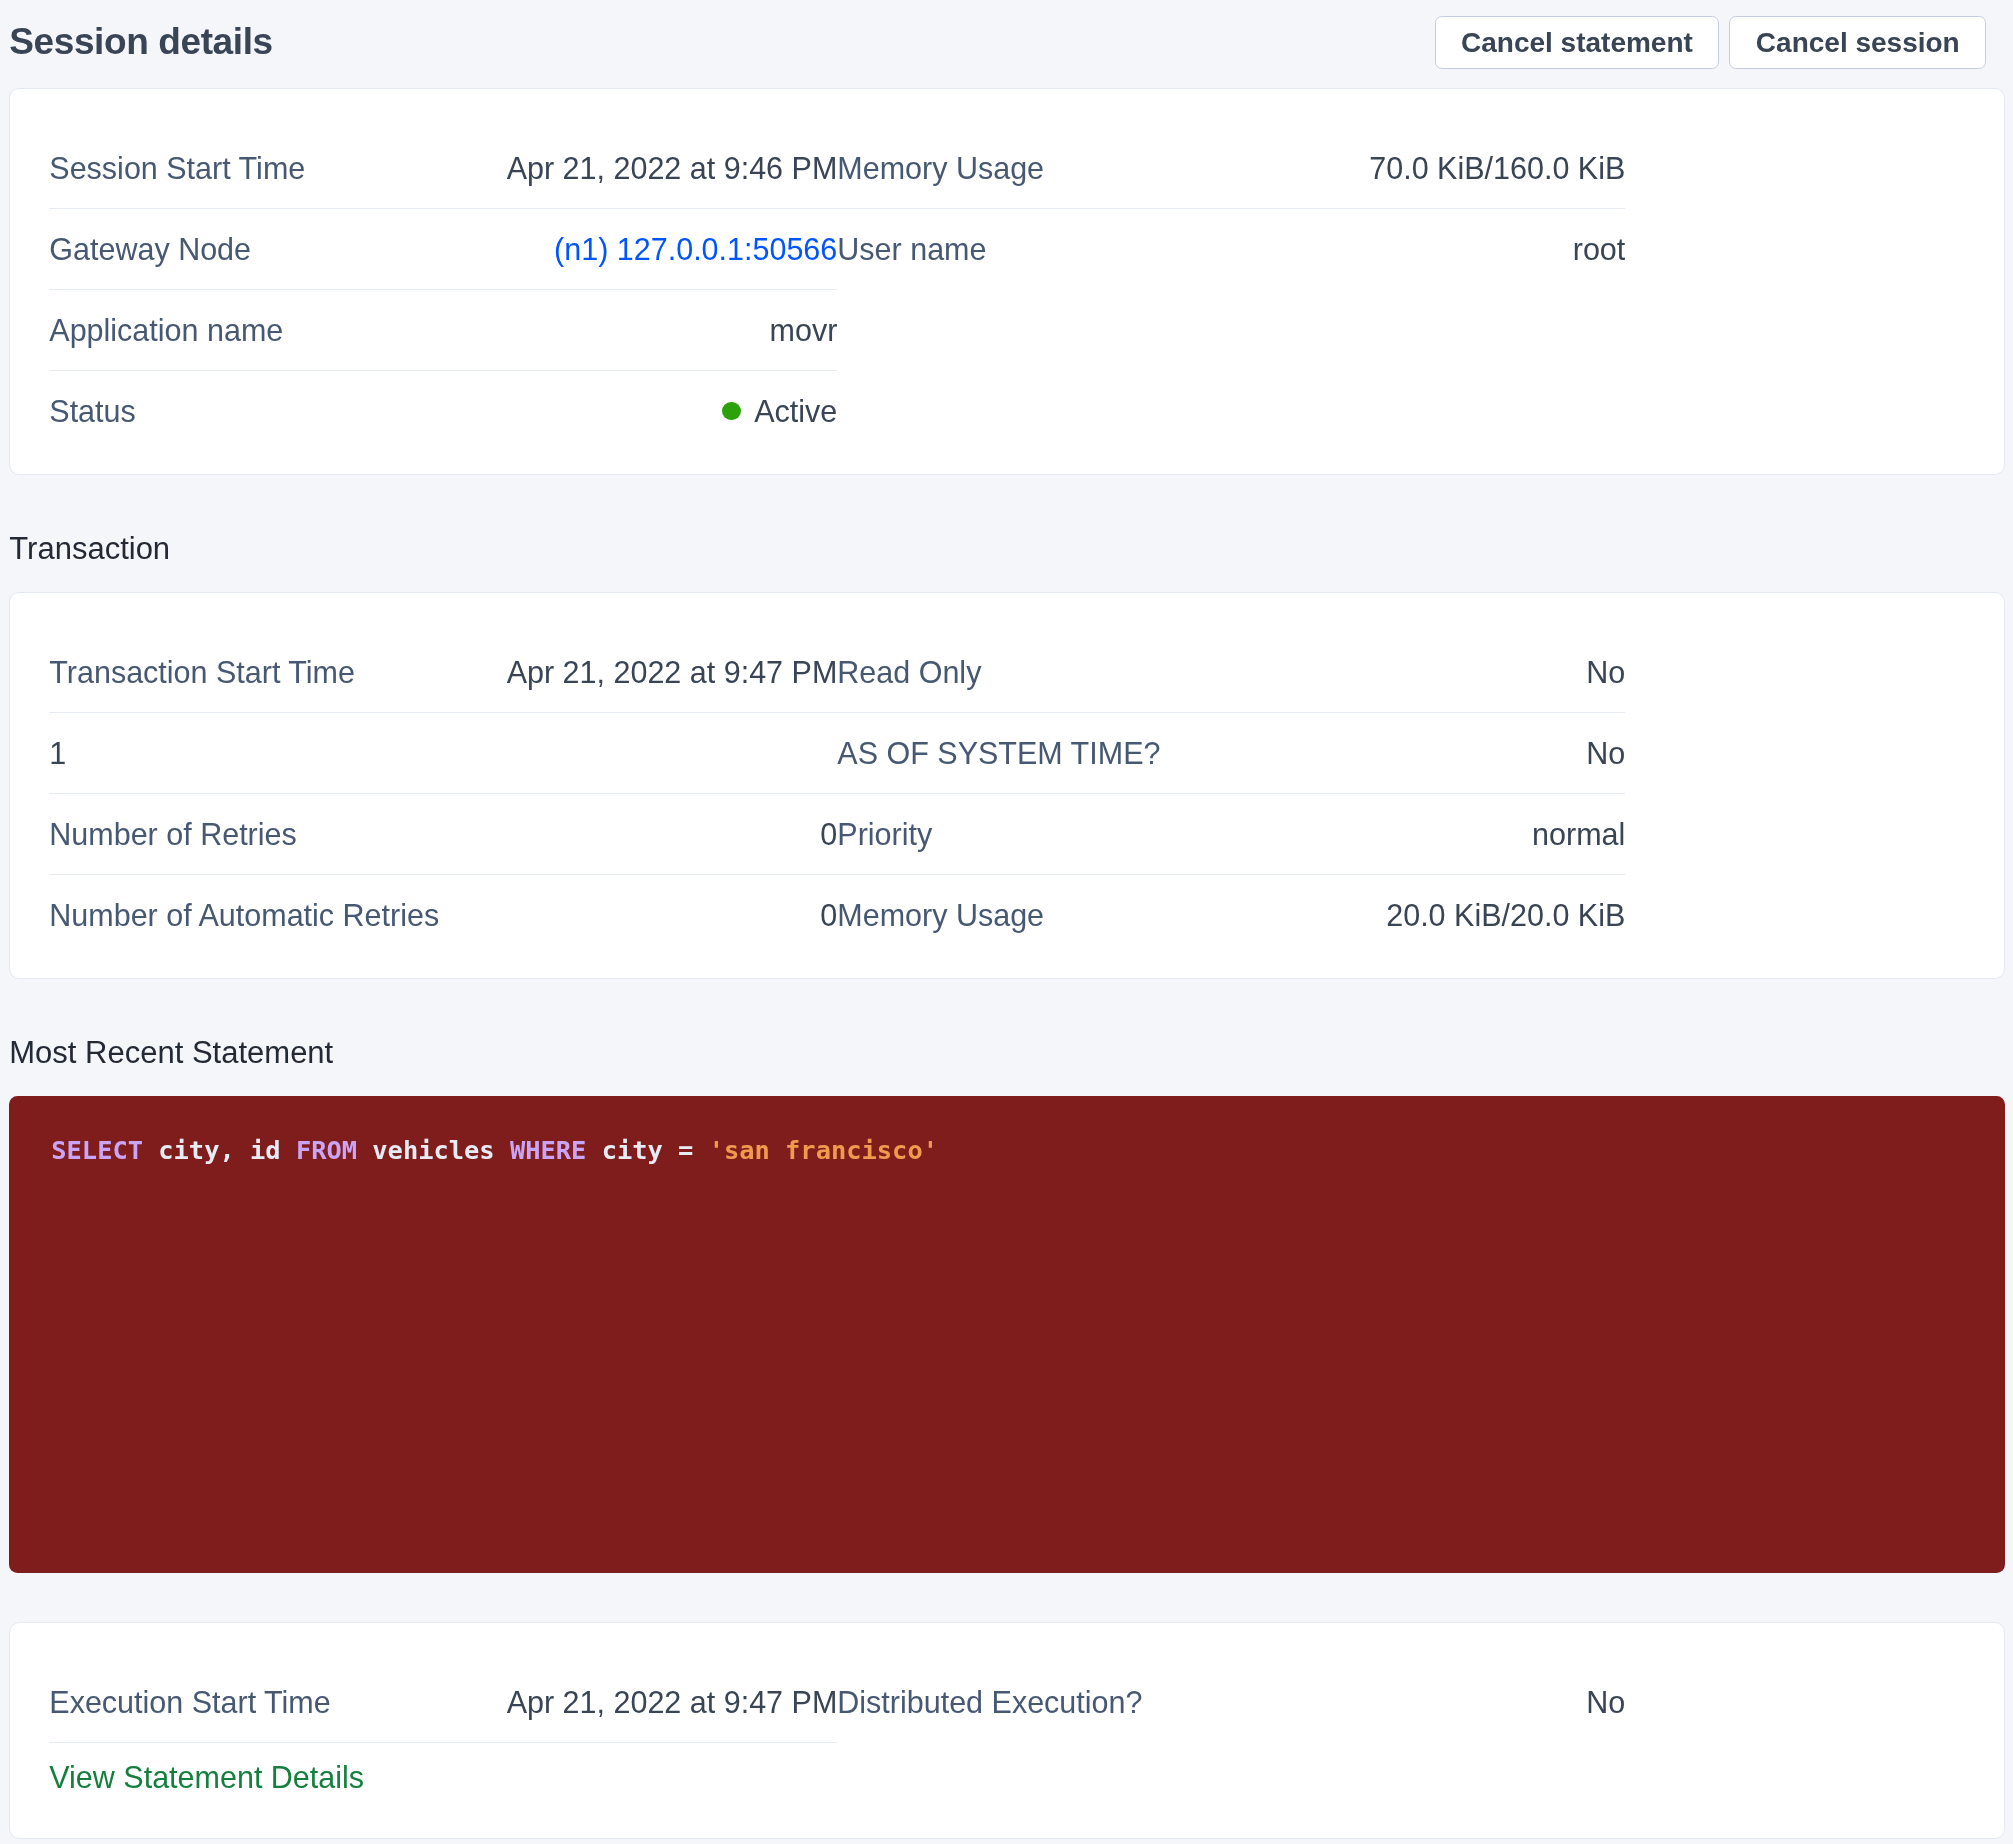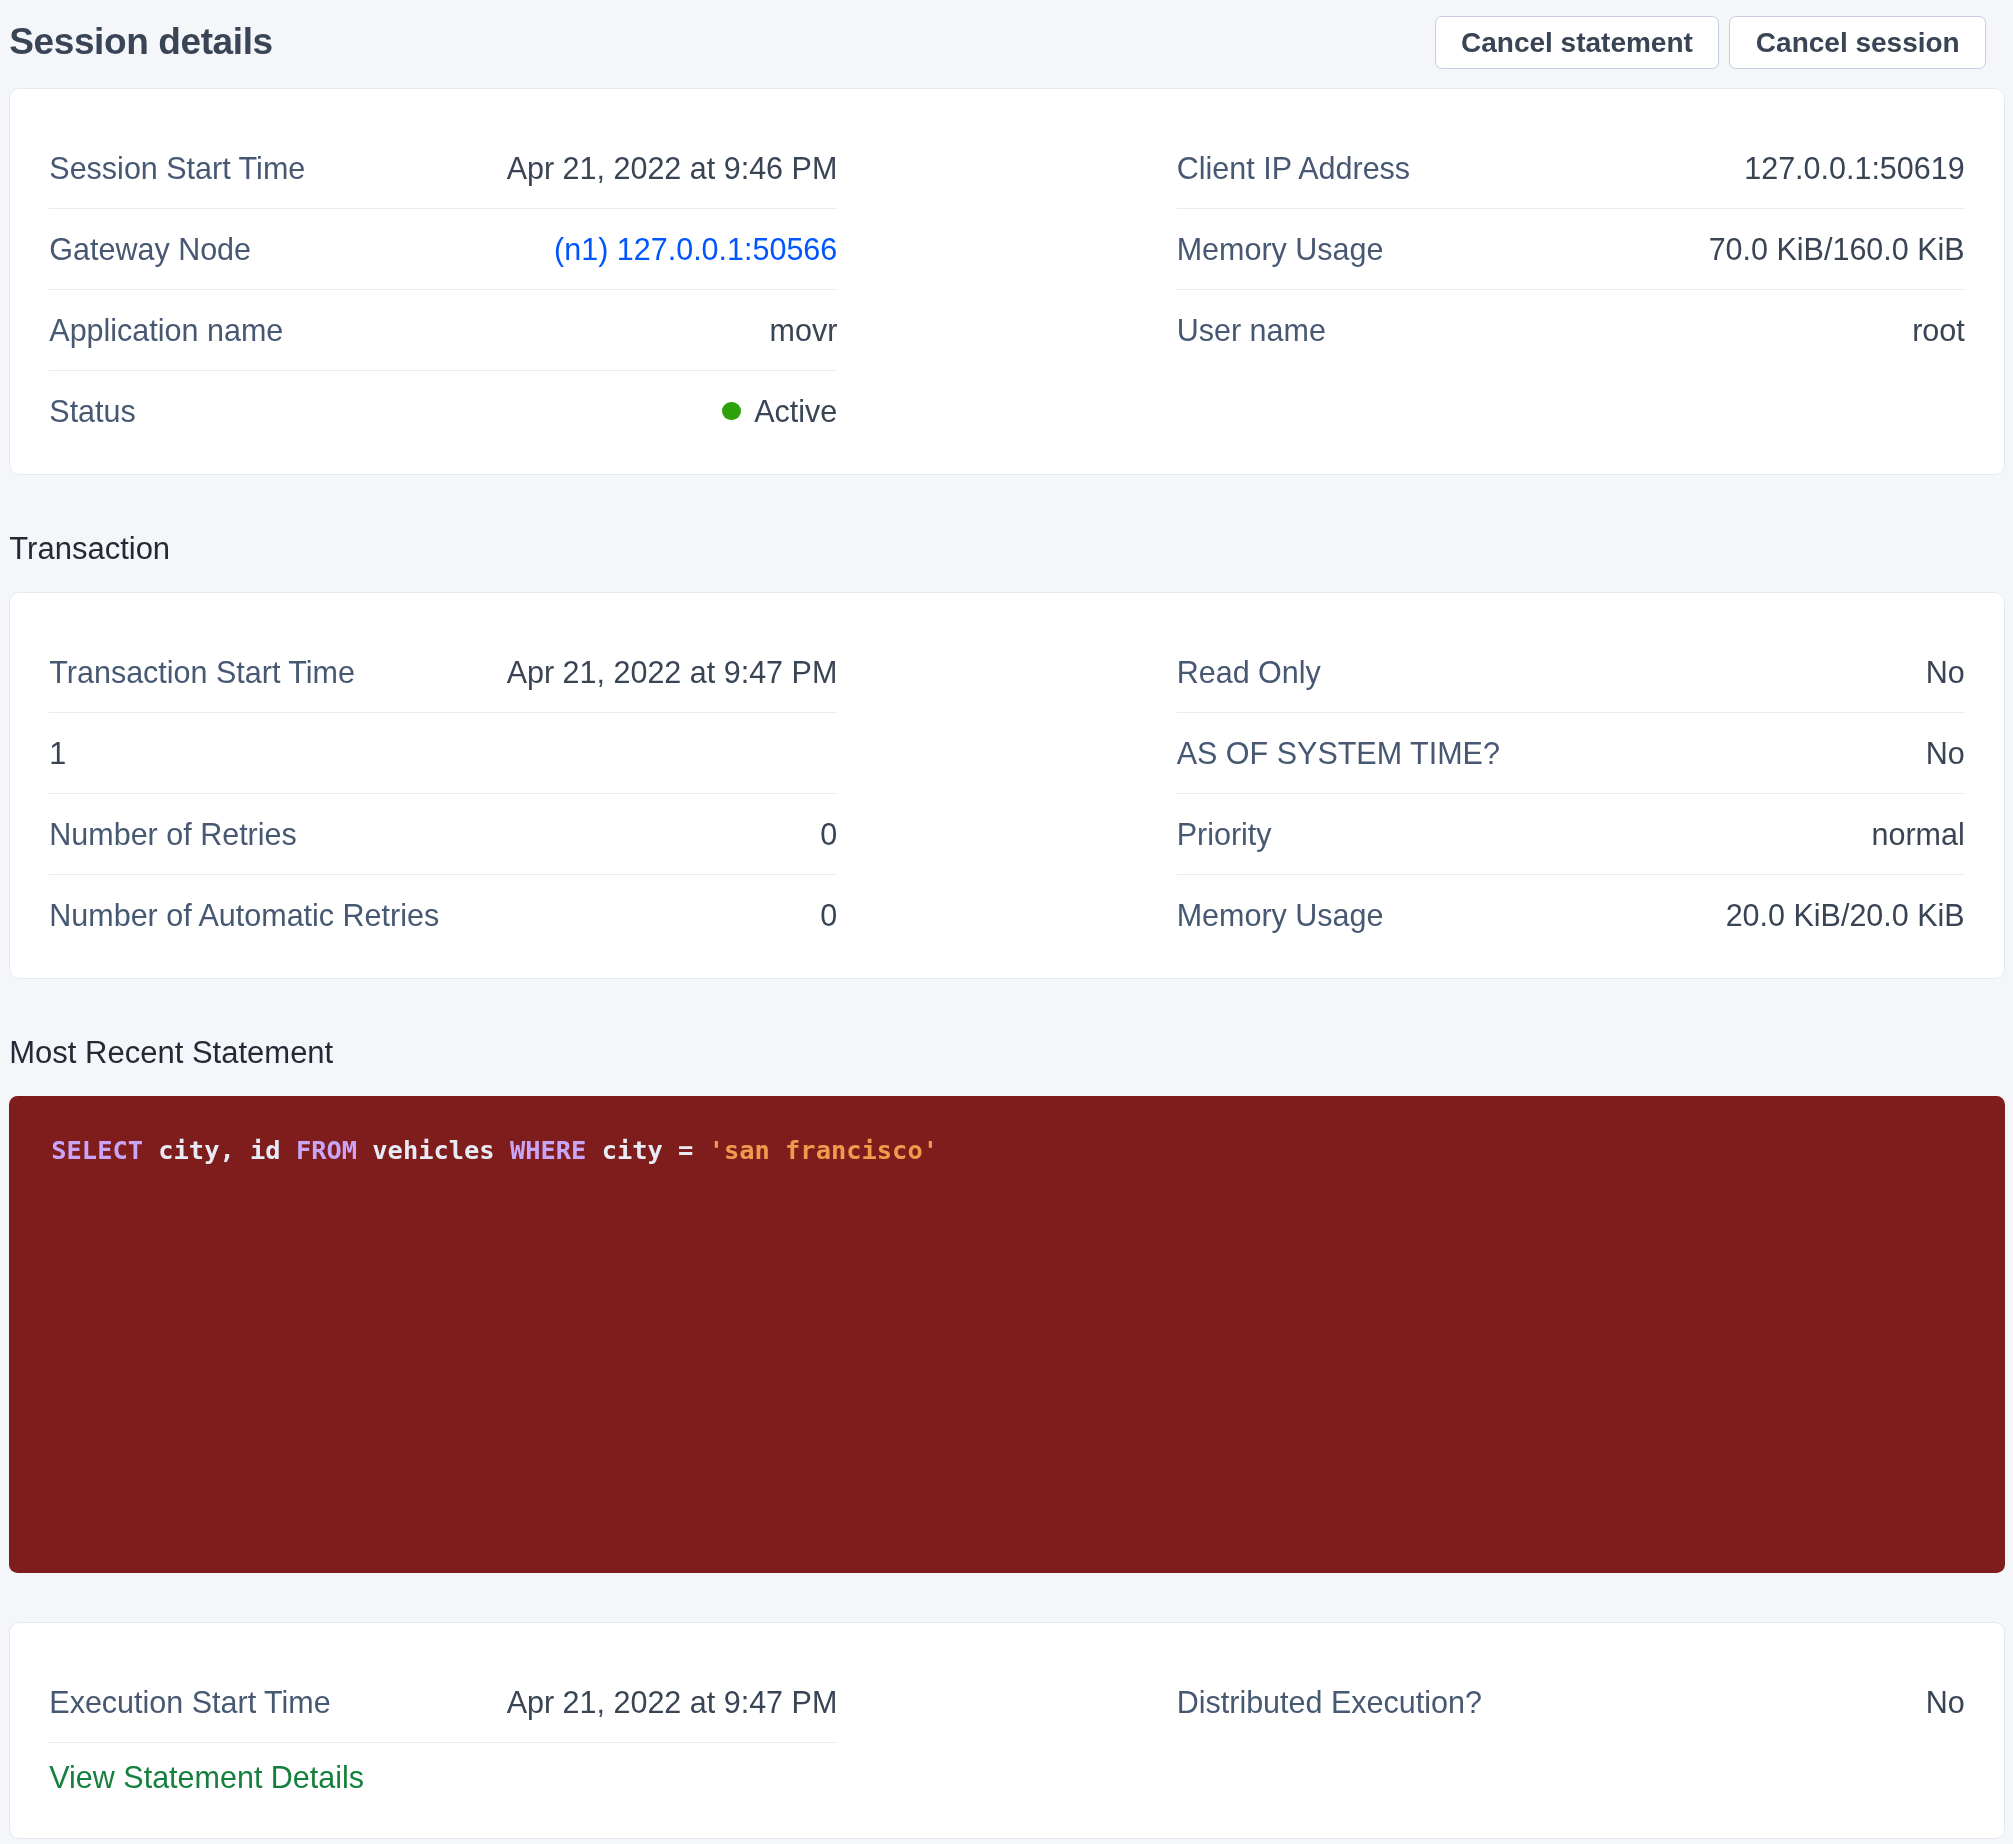--- a/index.html
+++ b/index.html
@@ -41,21 +41,20 @@
     cursor:pointer;
   }
 
   
   .card {
     background:#ffffff;
     border:1.7px solid #e4e9f1;
     border-radius:10.2px;
     padding:39px 39px 22px 39px;
     display:flex;
-    justify-content:space-between;
   }
   .col { width:788px; }
 
   .kv-row {
     height:81px;
     display:flex;
     justify-content:space-between;
     align-items:center;
     border-bottom:1.7px solid #e7ecf3;
     font-size:30.5px;
@@ -142,24 +141,20 @@
           <span class="kv-label">Application name</span>
           <span class="kv-value">movr</span>
         </div>
         <div class="kv-row no-border">
           <span class="kv-label">Status</span>
           <span class="kv-value"><span class="status-dot"></span>Active</span>
         </div>
       </div>
     <div class="col">
         <div class="kv-row">
-          <span class="kv-label">Client IP Address</span>
-          <span class="kv-value">127.0.0.1:50619</span>
-        </div>
-        <div class="kv-row">
           <span class="kv-label">Memory Usage</span>
           <span class="kv-value">70.0 KiB/160.0 KiB</span>
         </div>
         <div class="kv-row no-border">
           <span class="kv-label">User name</span>
           <span class="kv-value">root</span>
         </div>
       </div>
   </div>
 

